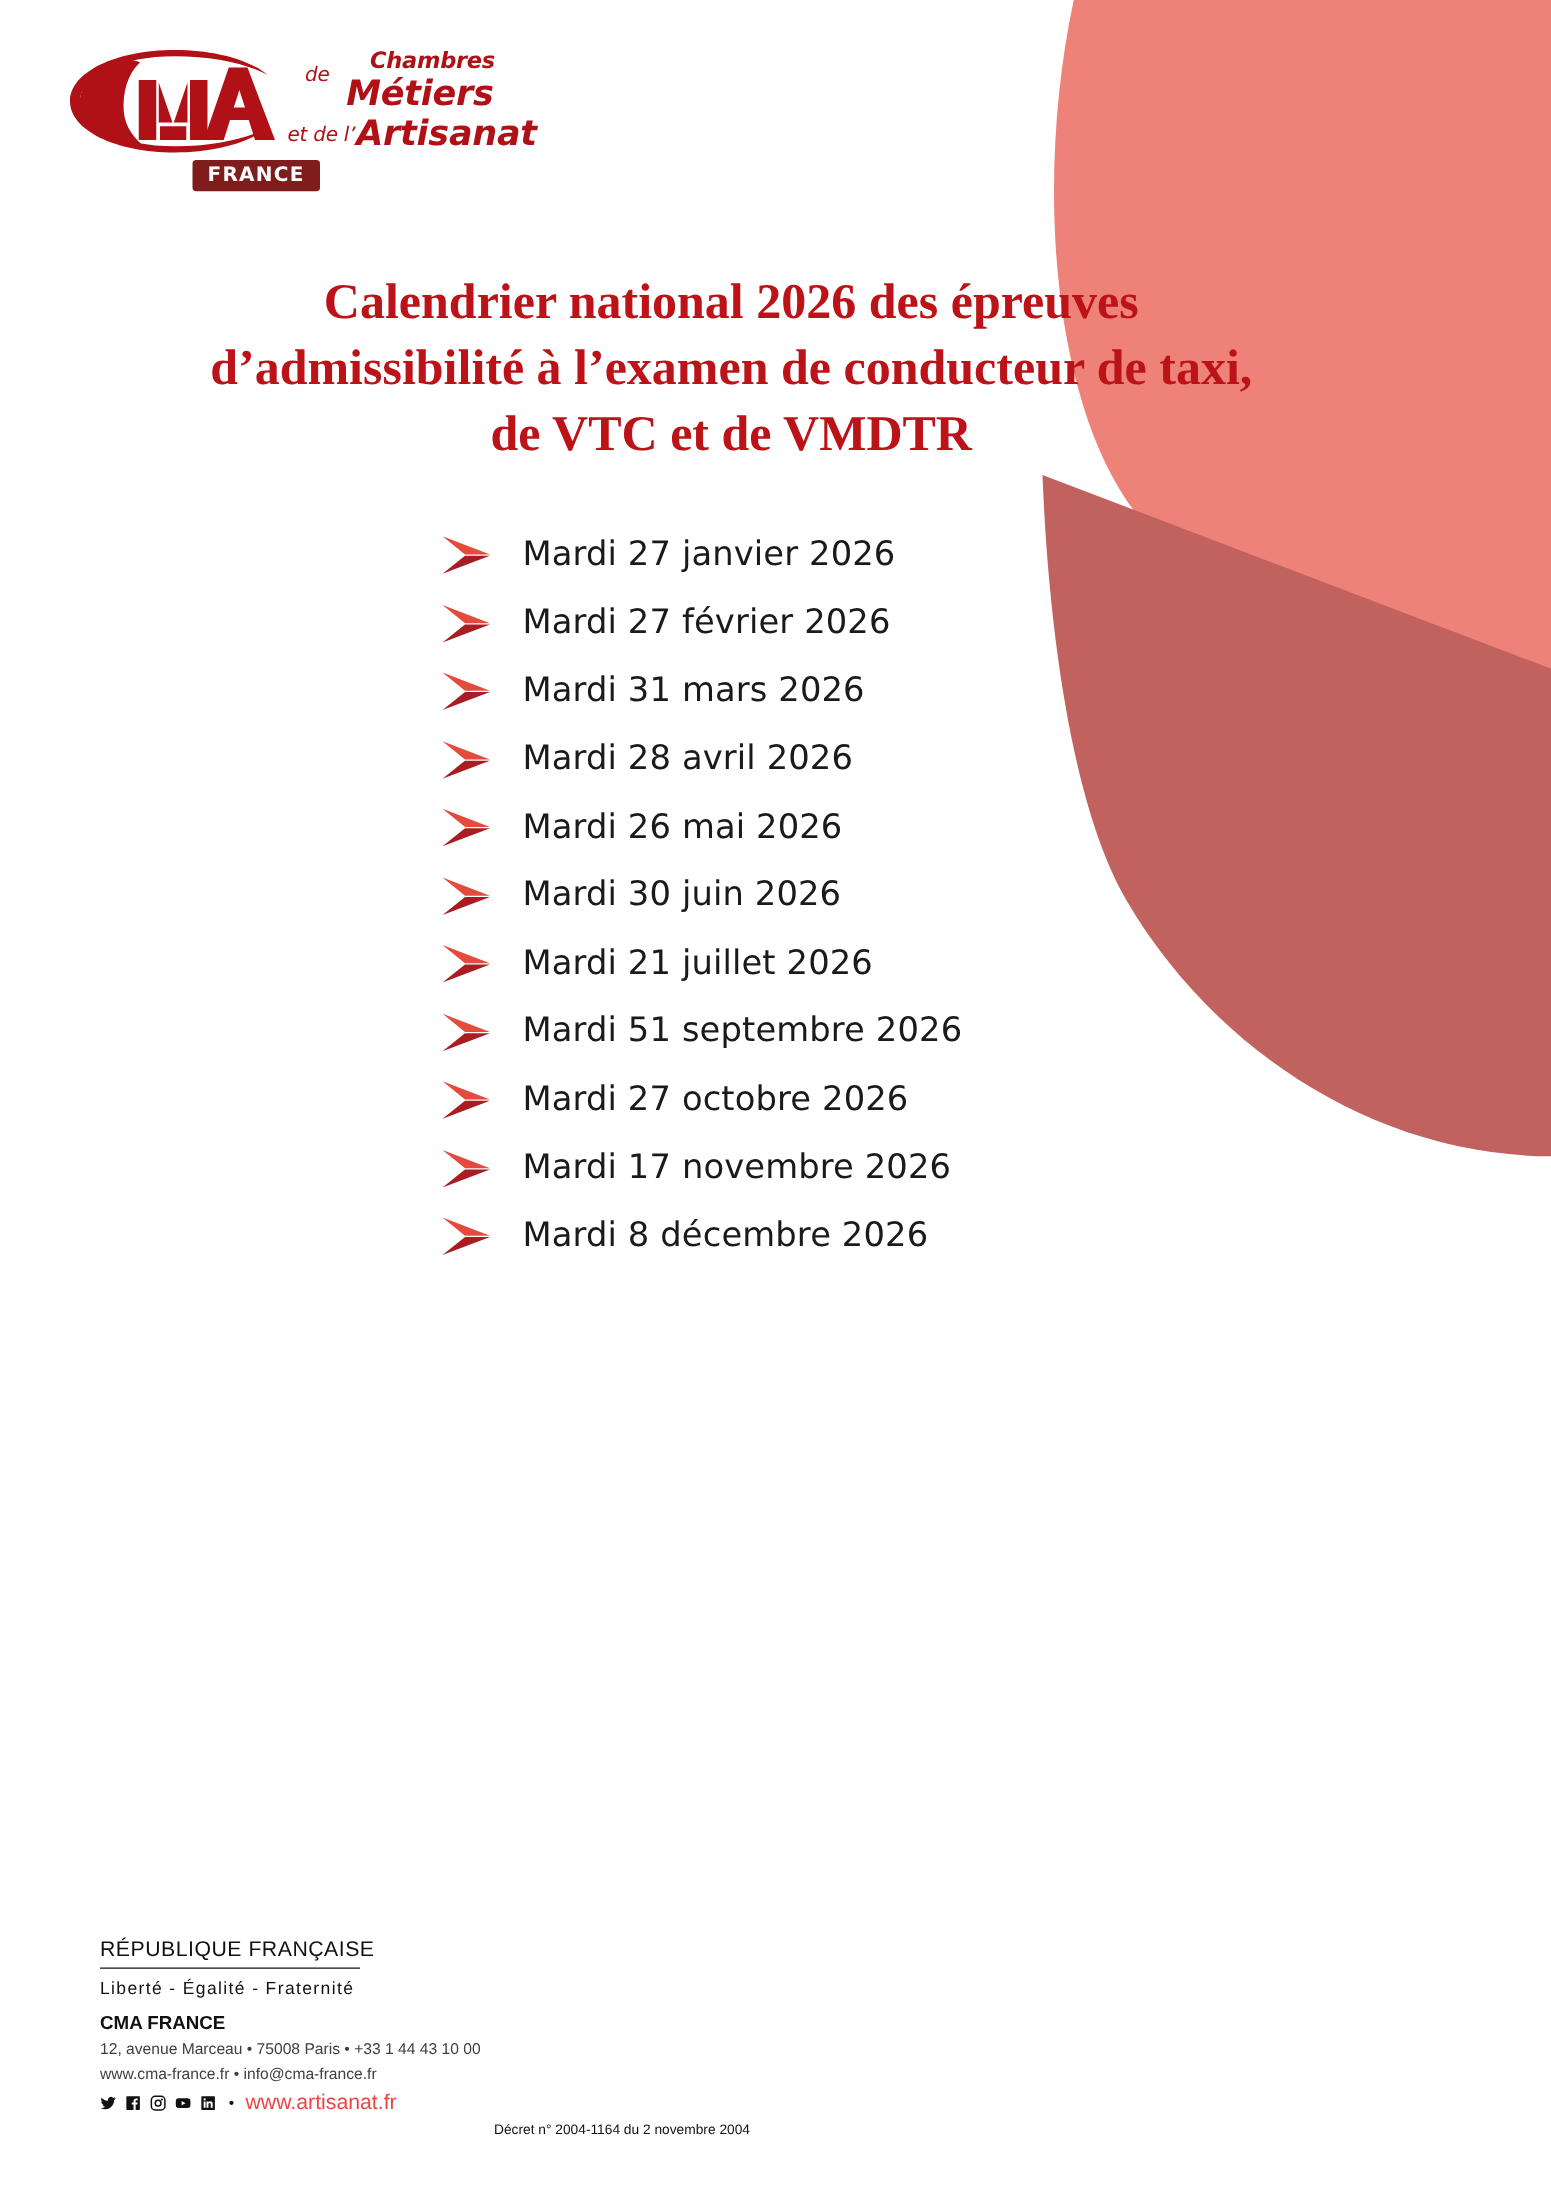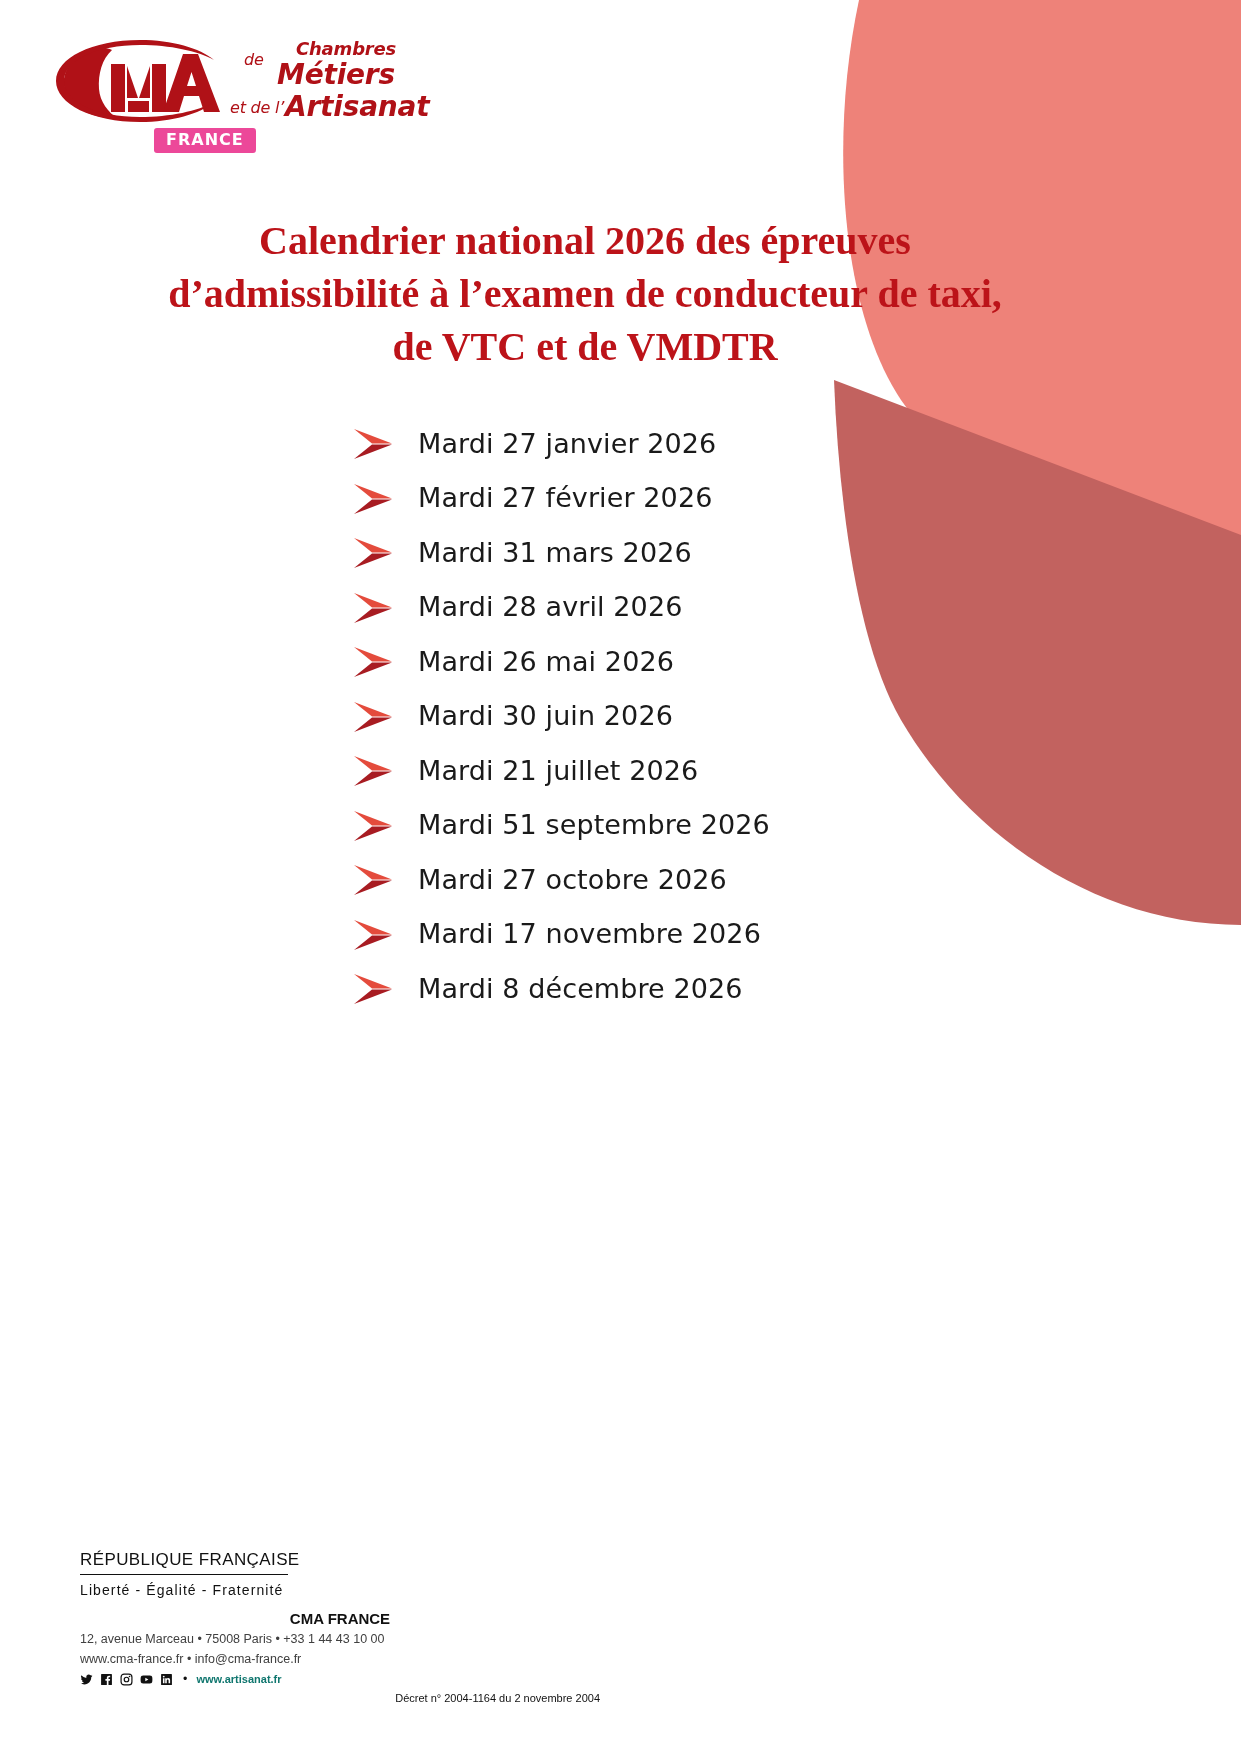--- a/index.html
+++ b/index.html
@@ -24,21 +24,21 @@
   .lw { position:absolute; color:#B01117; font-style:italic; white-space:nowrap;
         font-family:"DejaVu Sans", sans-serif; letter-spacing:-0.2px; }
   .lw-chambres { left:66px; top:8px;  font-size:18px; font-weight:bold; }
   .lw-de       { left:14px; top:20px; font-size:16px; font-weight:normal; }
   .lw-metiers  { left:47px; top:28px; font-size:28px; font-weight:bold; }
   .lw-etdel    { left:0px;  top:68px; font-size:16px; font-weight:normal; }
   .lw-artisanat{ left:55px; top:60px; font-size:28px; font-weight:bold; }
 
   #france-badge {
     position:absolute; left:102px; top:102px;
-    background:#ec4899; color:#ffffff;
+    background:#7f1d1d; color:#ffffff;
     font-family:"DejaVu Sans", sans-serif;
     font-size:16px; font-weight:bold; letter-spacing:1px;
     padding:4px 12px 5px 12px; border-radius:3px;
     line-height:1;
   }
 
   
   #title {
     position:absolute; left:80px; top:215px; width:1010px;
     z-index:2;
@@ -66,27 +66,27 @@
   #footer { position:absolute; left:80px; top:1549px; width:520px; z-index:2; color:#0d0d0d; }
   #rf-title {
     font-family:"Liberation Sans", sans-serif;
     font-size:17px; letter-spacing:0.4px; color:#111; line-height:1.25;
   }
   #rf-rule { width:208px; height:1px; background:#111; margin:4px 0 7px 0; }
   #rf-motto {
     font-family:"Liberation Sans", sans-serif;
     font-size:14px; letter-spacing:1.1px; color:#111; margin-bottom:12px;
   }
-  #cma-name { font-family:"Liberation Sans", sans-serif; font-size:15px; font-weight:bold; color:#111; margin-bottom:3px;text-align:center; }
+  #cma-name { font-family:"Liberation Sans", sans-serif; font-size:15px; font-weight:bold; color:#111; margin-bottom:3px; }
   .f-line { font-family:"Liberation Sans", sans-serif; font-size:12.5px; color:#404040; line-height:1.55; white-space:nowrap; }
   #social-row { display:flex; align-items:center; gap:7px; margin-top:3px; }
   .soc { width:13px; height:13px; flex:0 0 13px; }
   .soc svg { display:block; width:100%; height:100%; }
   #social-sep { font-size:12.5px; color:#111; margin:0 2px 0 3px; }
-  #social-site { font-family:"Liberation Sans", sans-serif; font-size:11px; color:#0f766e;font-weight:bold; }
+  #social-site { font-family:"Liberation Sans", sans-serif; font-size:17px; color:#ef4444; }
   #decree { font-family:"Liberation Sans", sans-serif; font-size:11px; color:#111; margin-top:6px; white-space:nowrap;text-align:right; }
 </style>
 </head>
 <body>
 
 <div id="deco">
   <svg viewBox="0 0 700 960" preserveAspectRatio="none" aria-hidden="true">
 
     <path d="M 318 0 L 700 0 L 700 560 C 560 560 430 500 360 400 C 300 310 288 140 318 0 Z" fill="#EE8279"></path>
 

